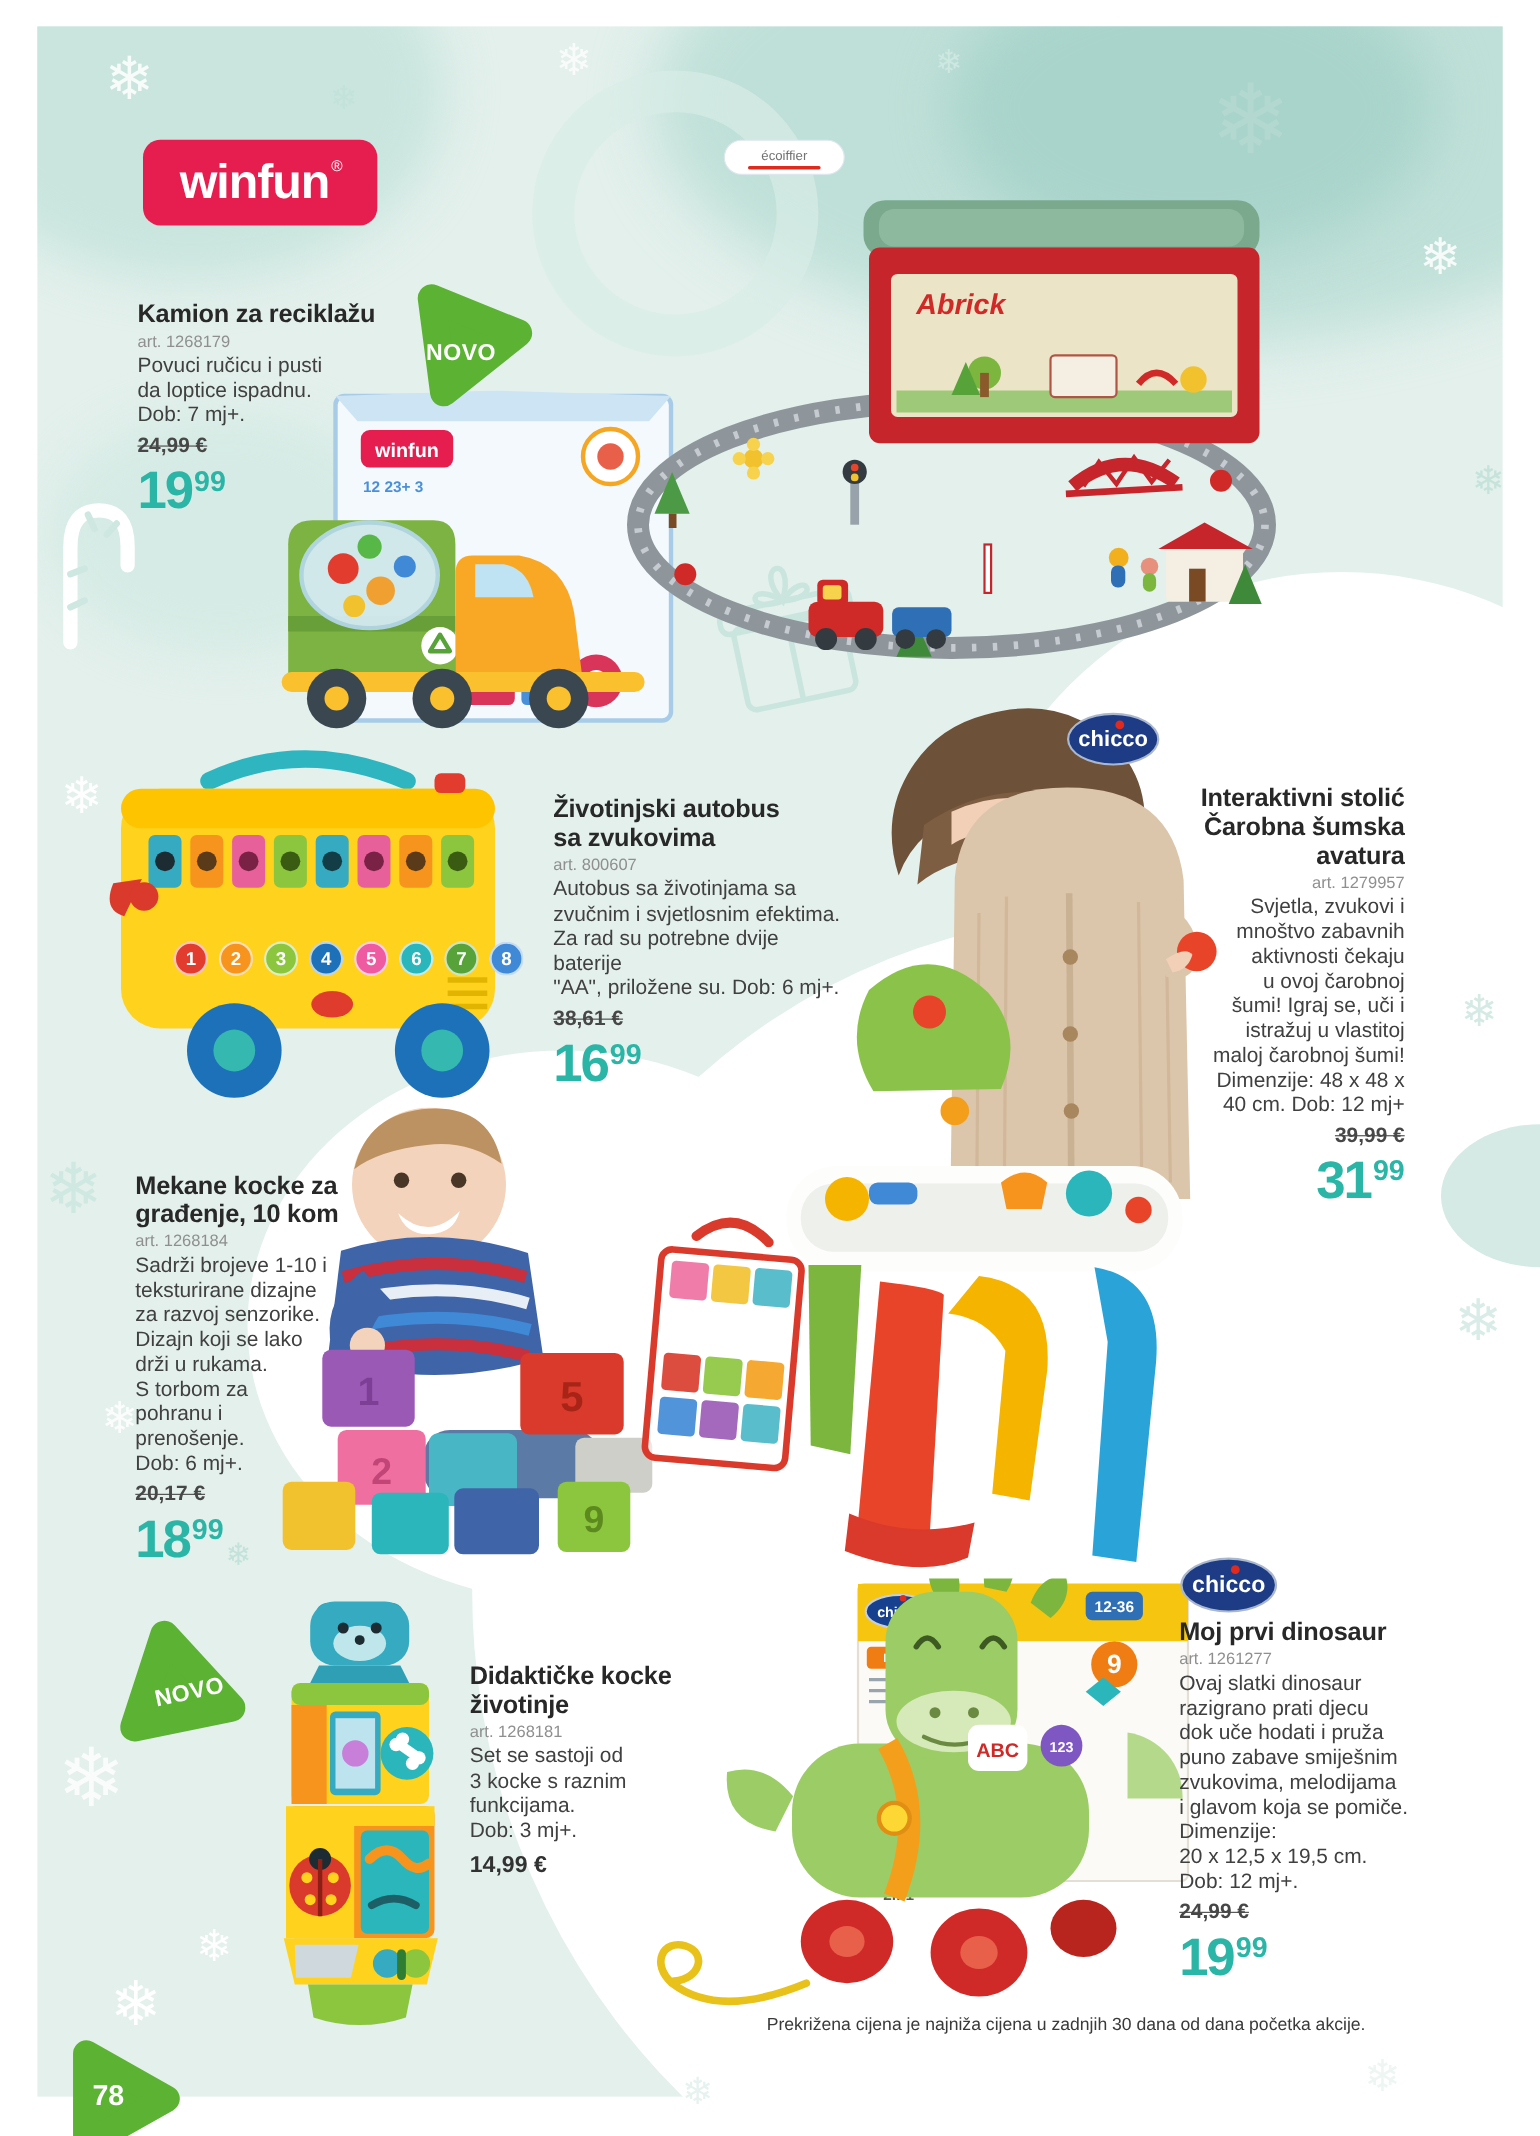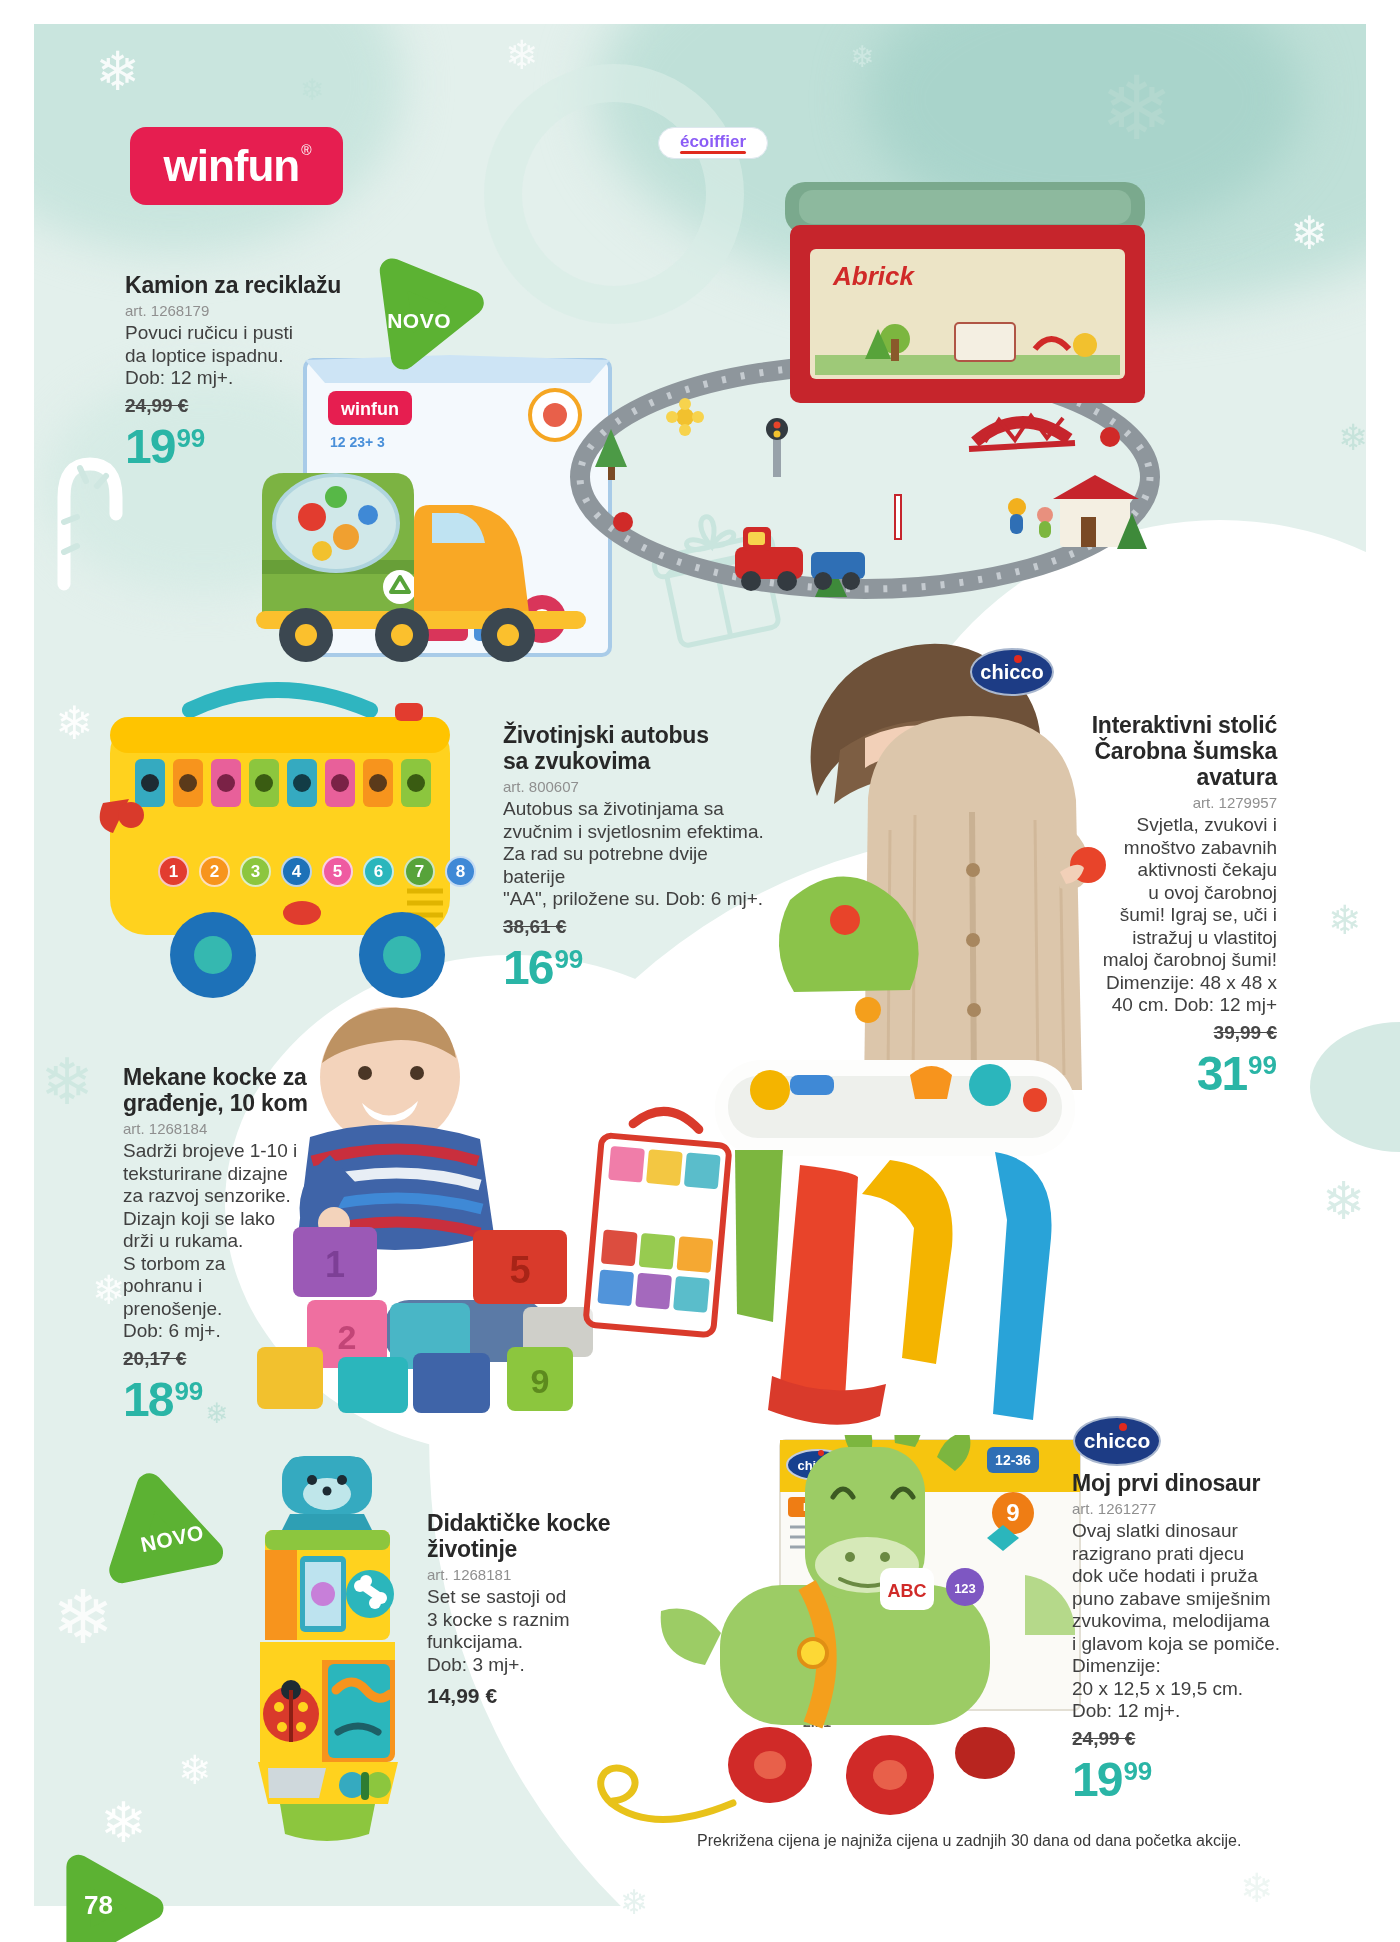--- a/index.html
+++ b/index.html
@@ -23,21 +23,21 @@
   .p-price .pm { font-size:48px; letter-spacing:-2px; }
   .p-price .pc { font-size:26px; display:inline-block; position:relative; top:-16px; margin-left:2px; }
   .p-plain { font-size:21px; font-weight:bold; color:#323232; margin-top:8px; }
   .right { text-align:right; }
 
   .winfun-logo { position:absolute; left:130px; top:127px; width:213px; height:78px; background:#e61e50; border-radius:16px; display:flex; align-items:center; justify-content:center; z-index:5; }
   .winfun-logo .wf { color:#fff; font-weight:bold; font-size:44px; letter-spacing:-1px; }
   .winfun-logo .reg { color:#fff; font-size:14px; position:relative; top:-16px; left:2px; }
 
   .eco-logo { position:absolute; left:658px; top:127px; width:110px; height:32px; background:#ffffff; border:1px solid #dde7ee; border-radius:16px; display:flex; flex-direction:column; align-items:center; justify-content:center; z-index:5; }
-  .eco-logo .et { color:#8b5cf6; font-weight:bold; font-size:17px; line-height:17px; }
+  .eco-logo .et { color:#737373; font-weight:normal; font-size:12px; line-height:17px; }
   .eco-logo .eu { width:66px; height:3px; background:#e02a1e; border-radius:2px; margin-top:1px; }
 
   .chicco { position:absolute; background:#1d3c85; border:2px solid #aab8cf; border-radius:50%; display:flex; align-items:center; justify-content:center; color:#fff; font-weight:bold; z-index:5; }
   .chicco .dot { position:absolute; width:8px; height:8px; background:#e02a1e; border-radius:50%; top:5px; left:50%; margin-left:2px; }
 
   .tri-badge { position:absolute; z-index:6; }
   .tri-badge svg { width:100%; height:100%; display:block; }
   .tri-badge .tb-label { position:absolute; left:0; right:0; top:50%; transform:translateY(-55%); text-align:center; color:#fff; font-weight:bold; font-size:21px; letter-spacing:0.5px; }
 
   .page-num { position:absolute; left:58px; top:1852px; width:112px; height:112px; z-index:6; }
@@ -472,21 +472,21 @@
         <polygon points="22,16 100,60 22,104" fill="#5cb233" stroke="#5cb233" stroke-width="26" stroke-linejoin="round"></polygon>
       </svg>
     <span class="tb-label" style="transform:translateY(-55%) rotate(-30deg);">NOVO</span>
   </div>
 
   <section class="prod" style="left:125px;top:272px;width:235px;">
     <h3 class="p-title">Kamion za reciklažu</h3>
     <div class="p-art">art. 1268179</div>
     <p class="p-desc">Povuci ručicu i pusti
 da loptice ispadnu.
-Dob: 12 mj+.</p>
+Dob: 7 mj+.</p>
     <div class="p-old">24,99 €</div>
     <div class="p-price"><span class="pm">19</span><span class="pc">99</span></div>
   </section>
 
 
   <section class="prod" style="left:503px;top:722px;width:270px;">
     <h3 class="p-title">Životinjski autobus
 sa zvukovima</h3>
     <div class="p-art">art. 800607</div>
     <p class="p-desc">Autobus sa životinjama sa

